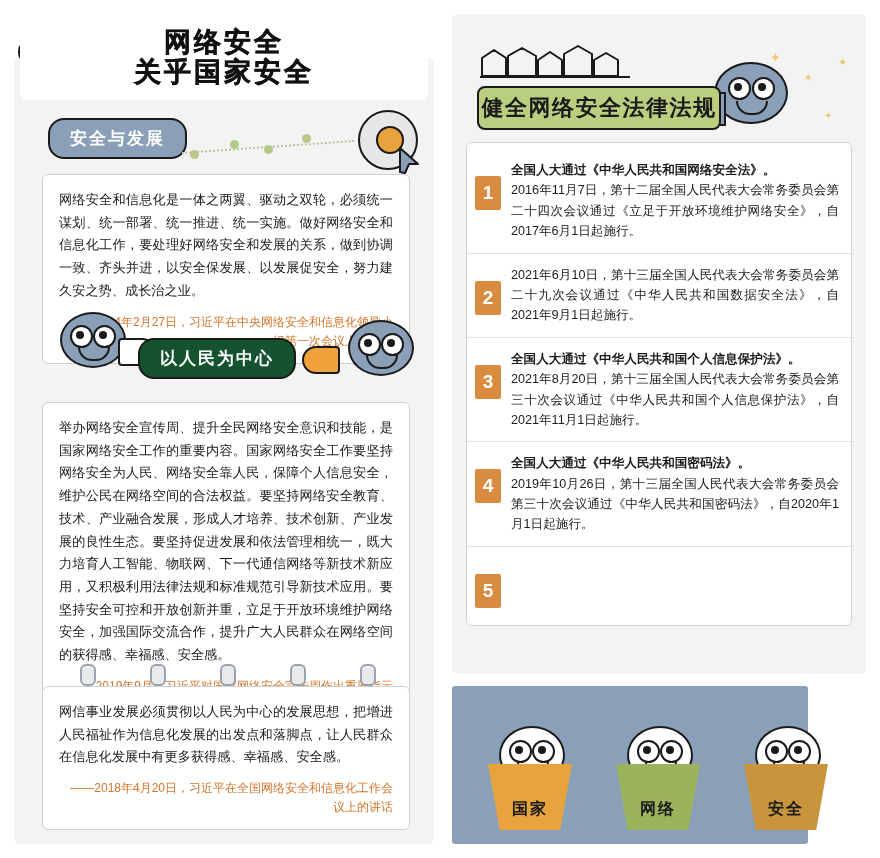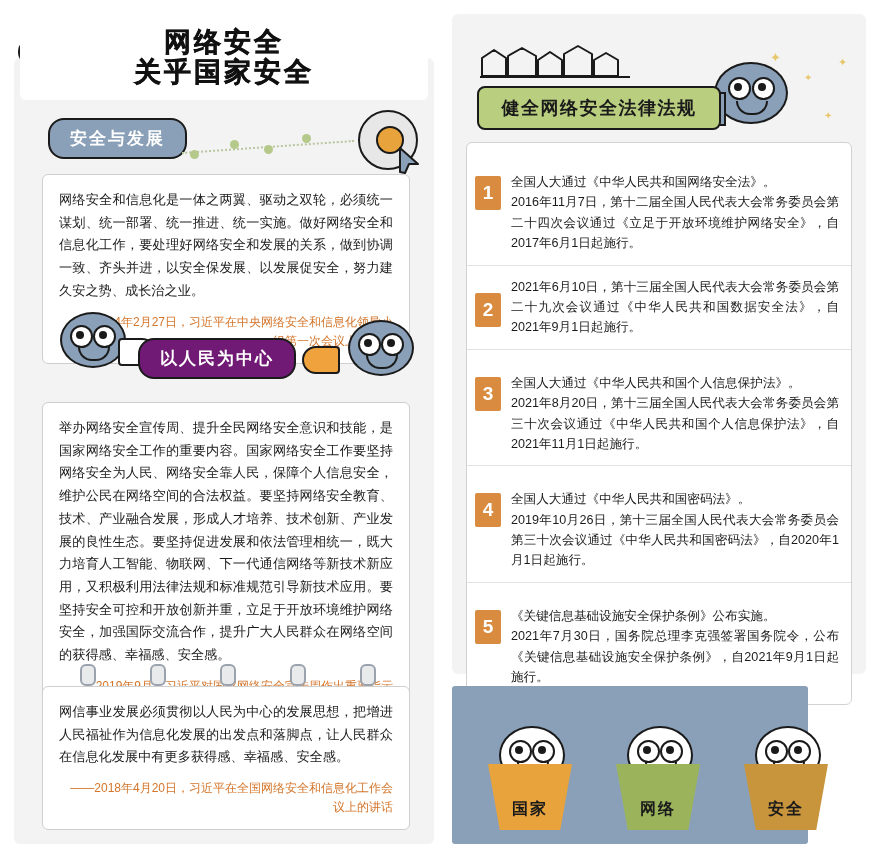--- a/index.html
+++ b/index.html
@@ -56,21 +56,21 @@
     width:34px;height:24px;background:#f0a23c;border:2.5px solid #1a1a1a;
     border-radius:4px 14px 14px 4px;
   }
 
   
   .pill{
     display:inline-block;background:#8aa0b8;color:#fff;
     font-weight:bold;font-size:17px;letter-spacing:2px;
     padding:7px 20px;border-radius:16px;border:2px solid #1a1a1a;
   }
-  .pill.dark{background:#701a75;}
+  .pill.dark{background:#14532d;}
 
   .dotted-line{
     position:absolute;height:2px;border-top:2px dotted #b9c69f;
   }
   .node{position:absolute;width:9px;height:9px;border-radius:50%;background:#b4c98a;}
 
   
   .card{
     position:absolute;background:#fff;border:1.5px solid #cfcfcf;border-radius:6px;
     box-sizing:border-box;
@@ -92,41 +92,41 @@
   
   .right-col{position:absolute;left:452px;top:14px;width:414px;height:830px;}
   .right-panel{
     position:absolute;left:0;top:0;width:414px;height:660px;
     background:#f3f3f3;border-radius:6px;
   }
   .law-banner{
     position:absolute;left:25px;top:72px;width:240px;height:40px;
     background:#b9cf7f;border:2.5px solid #1a1a1a;border-radius:8px;
     display:flex;align-items:center;justify-content:center;
-    color:#1a1a1a;font-weight:bold;font-size:18px;letter-spacing:1.5px;
+    color:#1a1a1a;font-weight:bold;font-size:22px;letter-spacing:1.5px;
     z-index:4;
   }
   .law-list{
     position:absolute;left:14px;top:128px;width:386px;
     background:#fff;border:1.5px solid #d2d2d2;border-radius:6px;
     box-sizing:border-box;padding:6px 0;
   }
   .law-item{
     display:flex;align-items:flex-start;gap:10px;
     padding:11px 12px 11px 8px;border-bottom:1px solid #e2e2e2;
   }
   .law-item:last-child{border-bottom:none;}
   .num{
     flex:0 0 auto;width:26px;height:34px;background:#d98b3f;
     color:#fff;font-weight:bold;font-size:19px;
     display:flex;align-items:center;justify-content:center;border-radius:2px;
     margin-top:16px;
   }
   .law-text{font-size:12.6px;line-height:1.62;color:#1b1b1b;text-align:justify;}
-  .law-text .t1{font-weight:normal;margin-top:12px;}
+  .law-text .t1{font-weight:bold;}
 
   
   .bottom-panel{
     position:absolute;left:0;top:672px;width:356px;height:158px;
     background:#8aa0b8;border-radius:3px;
   }
   .cup{
     position:absolute;bottom:14px;width:96px;height:104px;
   }
   .cup .cone{
@@ -324,24 +324,20 @@
       <div class="law-item">
         <div class="num">4</div>
         <div class="law-text">
           <div class="t1">全国人大通过《中华人民共和国密码法》。</div>
           <div>2019年10月26日，第十三届全国人民代表大会常务委员会第三十次会议通过《中华人民共和国密码法》，自2020年1月1日起施行。</div>
         </div>
       </div>
 
       <div class="law-item">
         <div class="num">5</div>
-        <div class="law-text">
-          <div class="t1">《关键信息基础设施安全保护条例》公布实施。</div>
-          <div>2021年7月30日，国务院总理李克强签署国务院令，公布《关键信息基础设施安全保护条例》，自2021年9月1日起施行。</div>
-        </div>
       </div>
 
     </div>
 
     <div class="bottom-panel">
 
       <div class="cup" style="left:30px;">
         <div class="cup-head">
           <div class="m-eye l" style="left:8px;top:12px;">
               <div class="p"></div>

